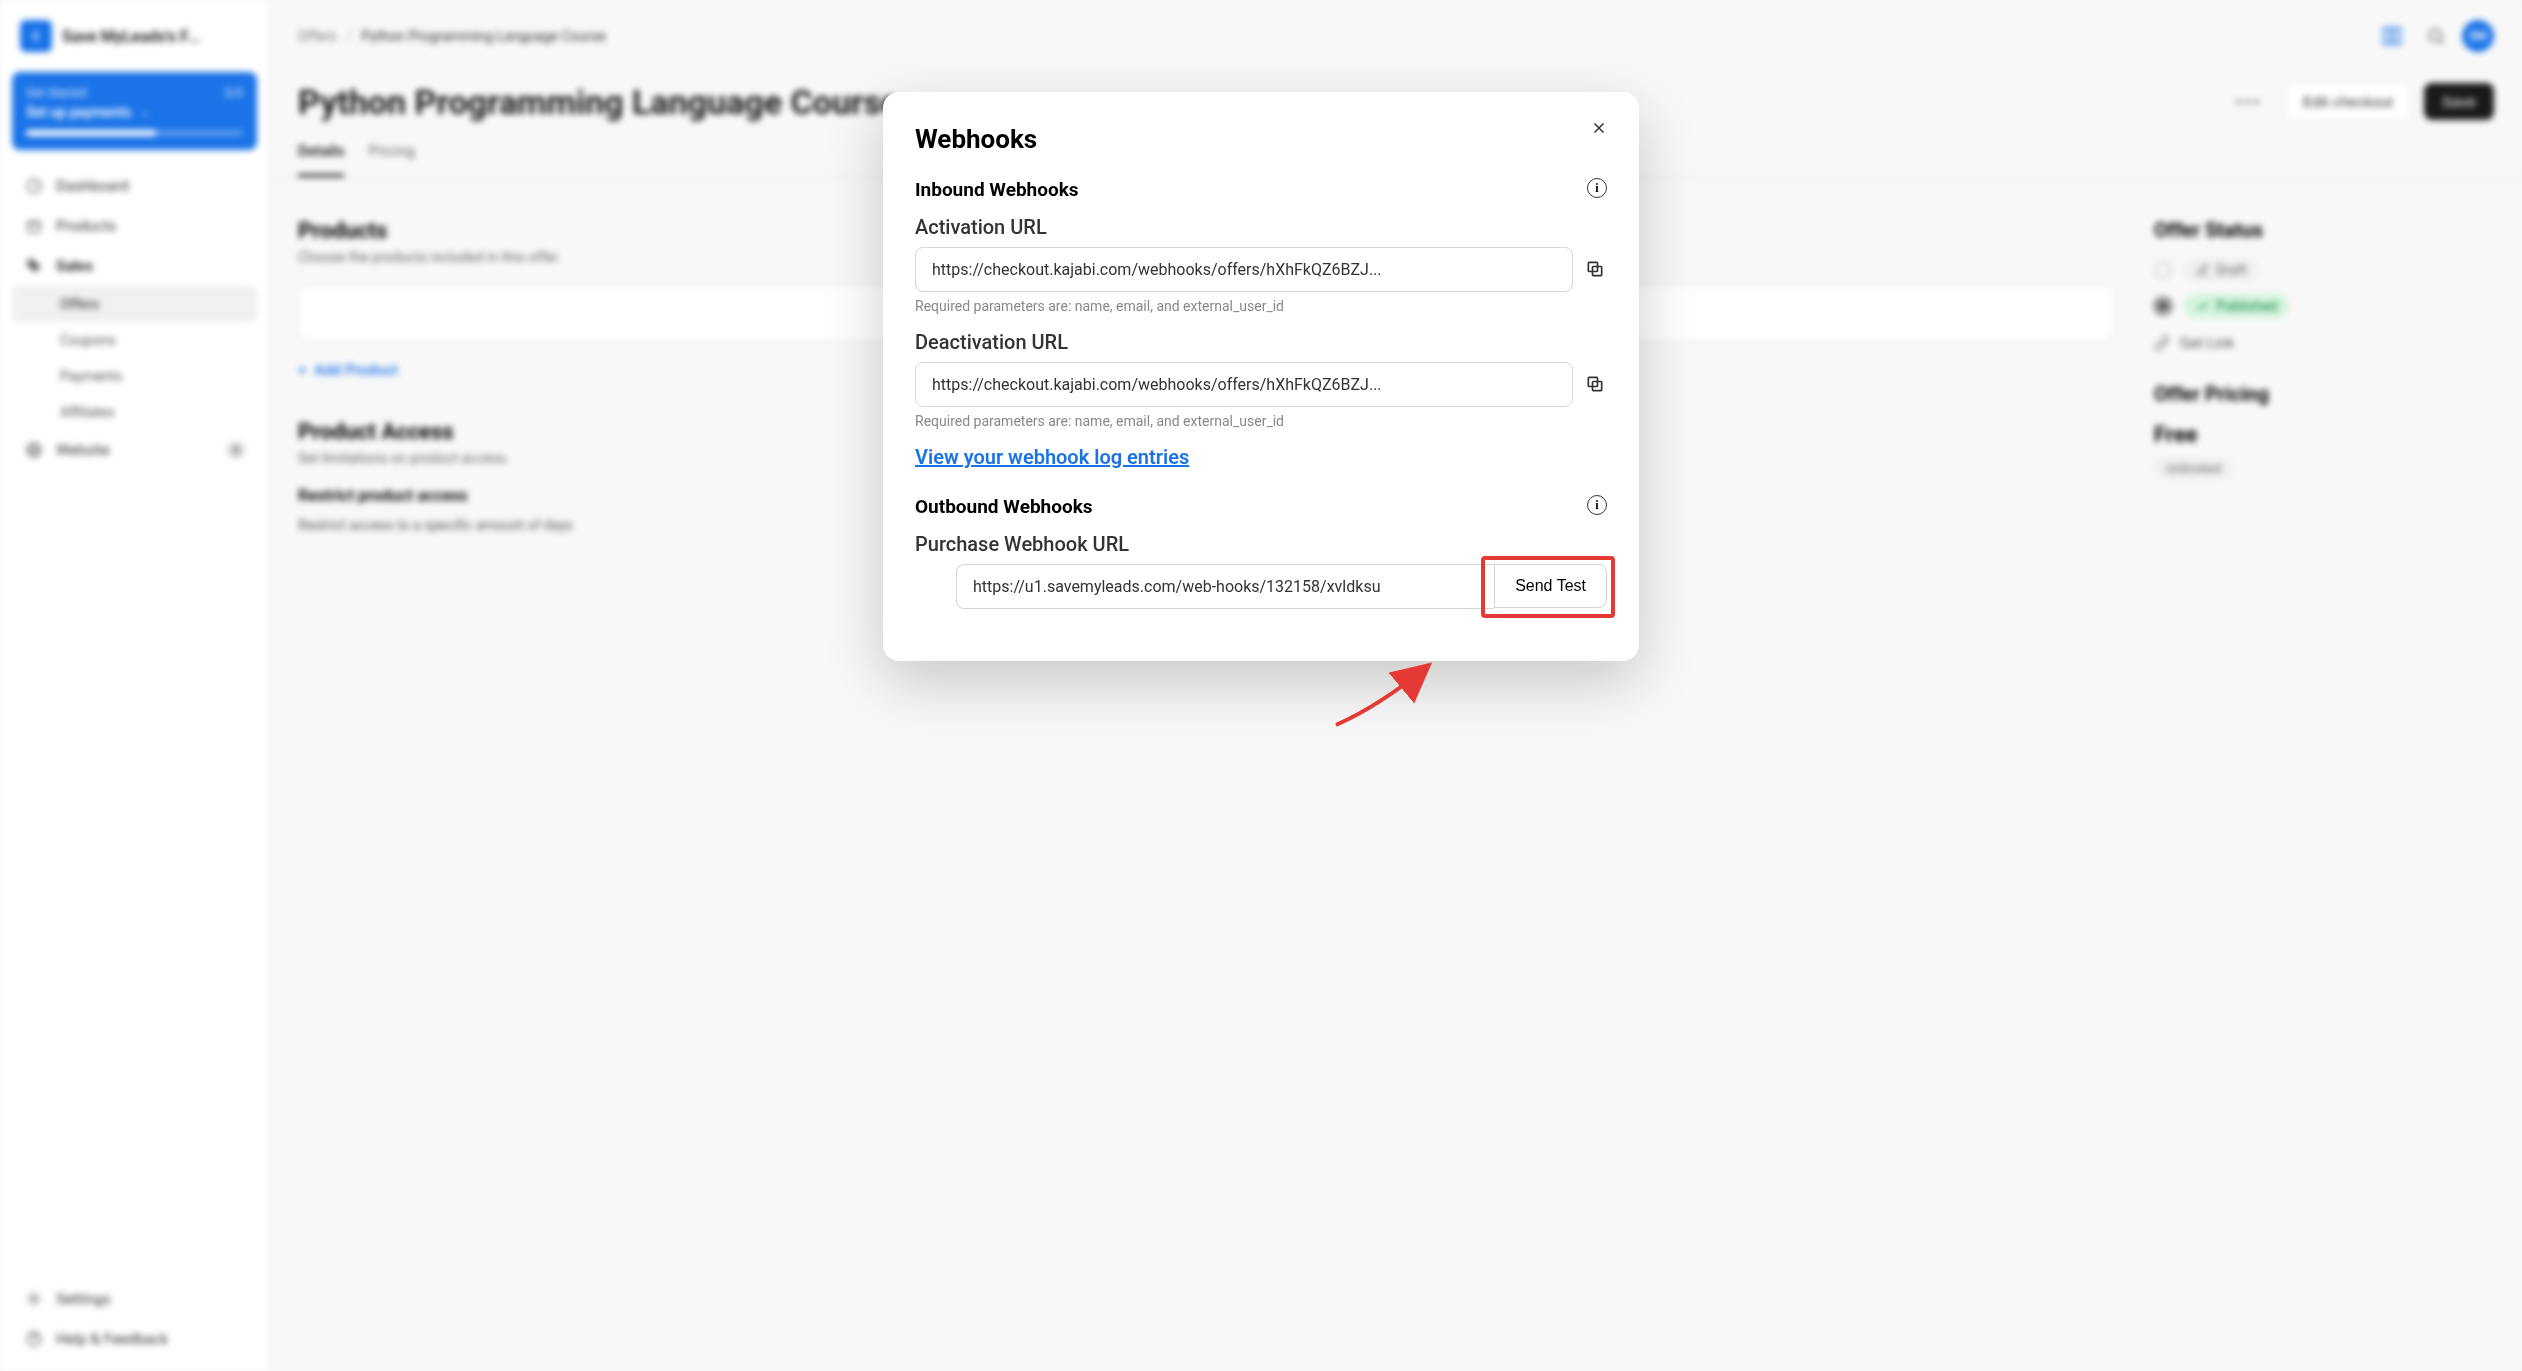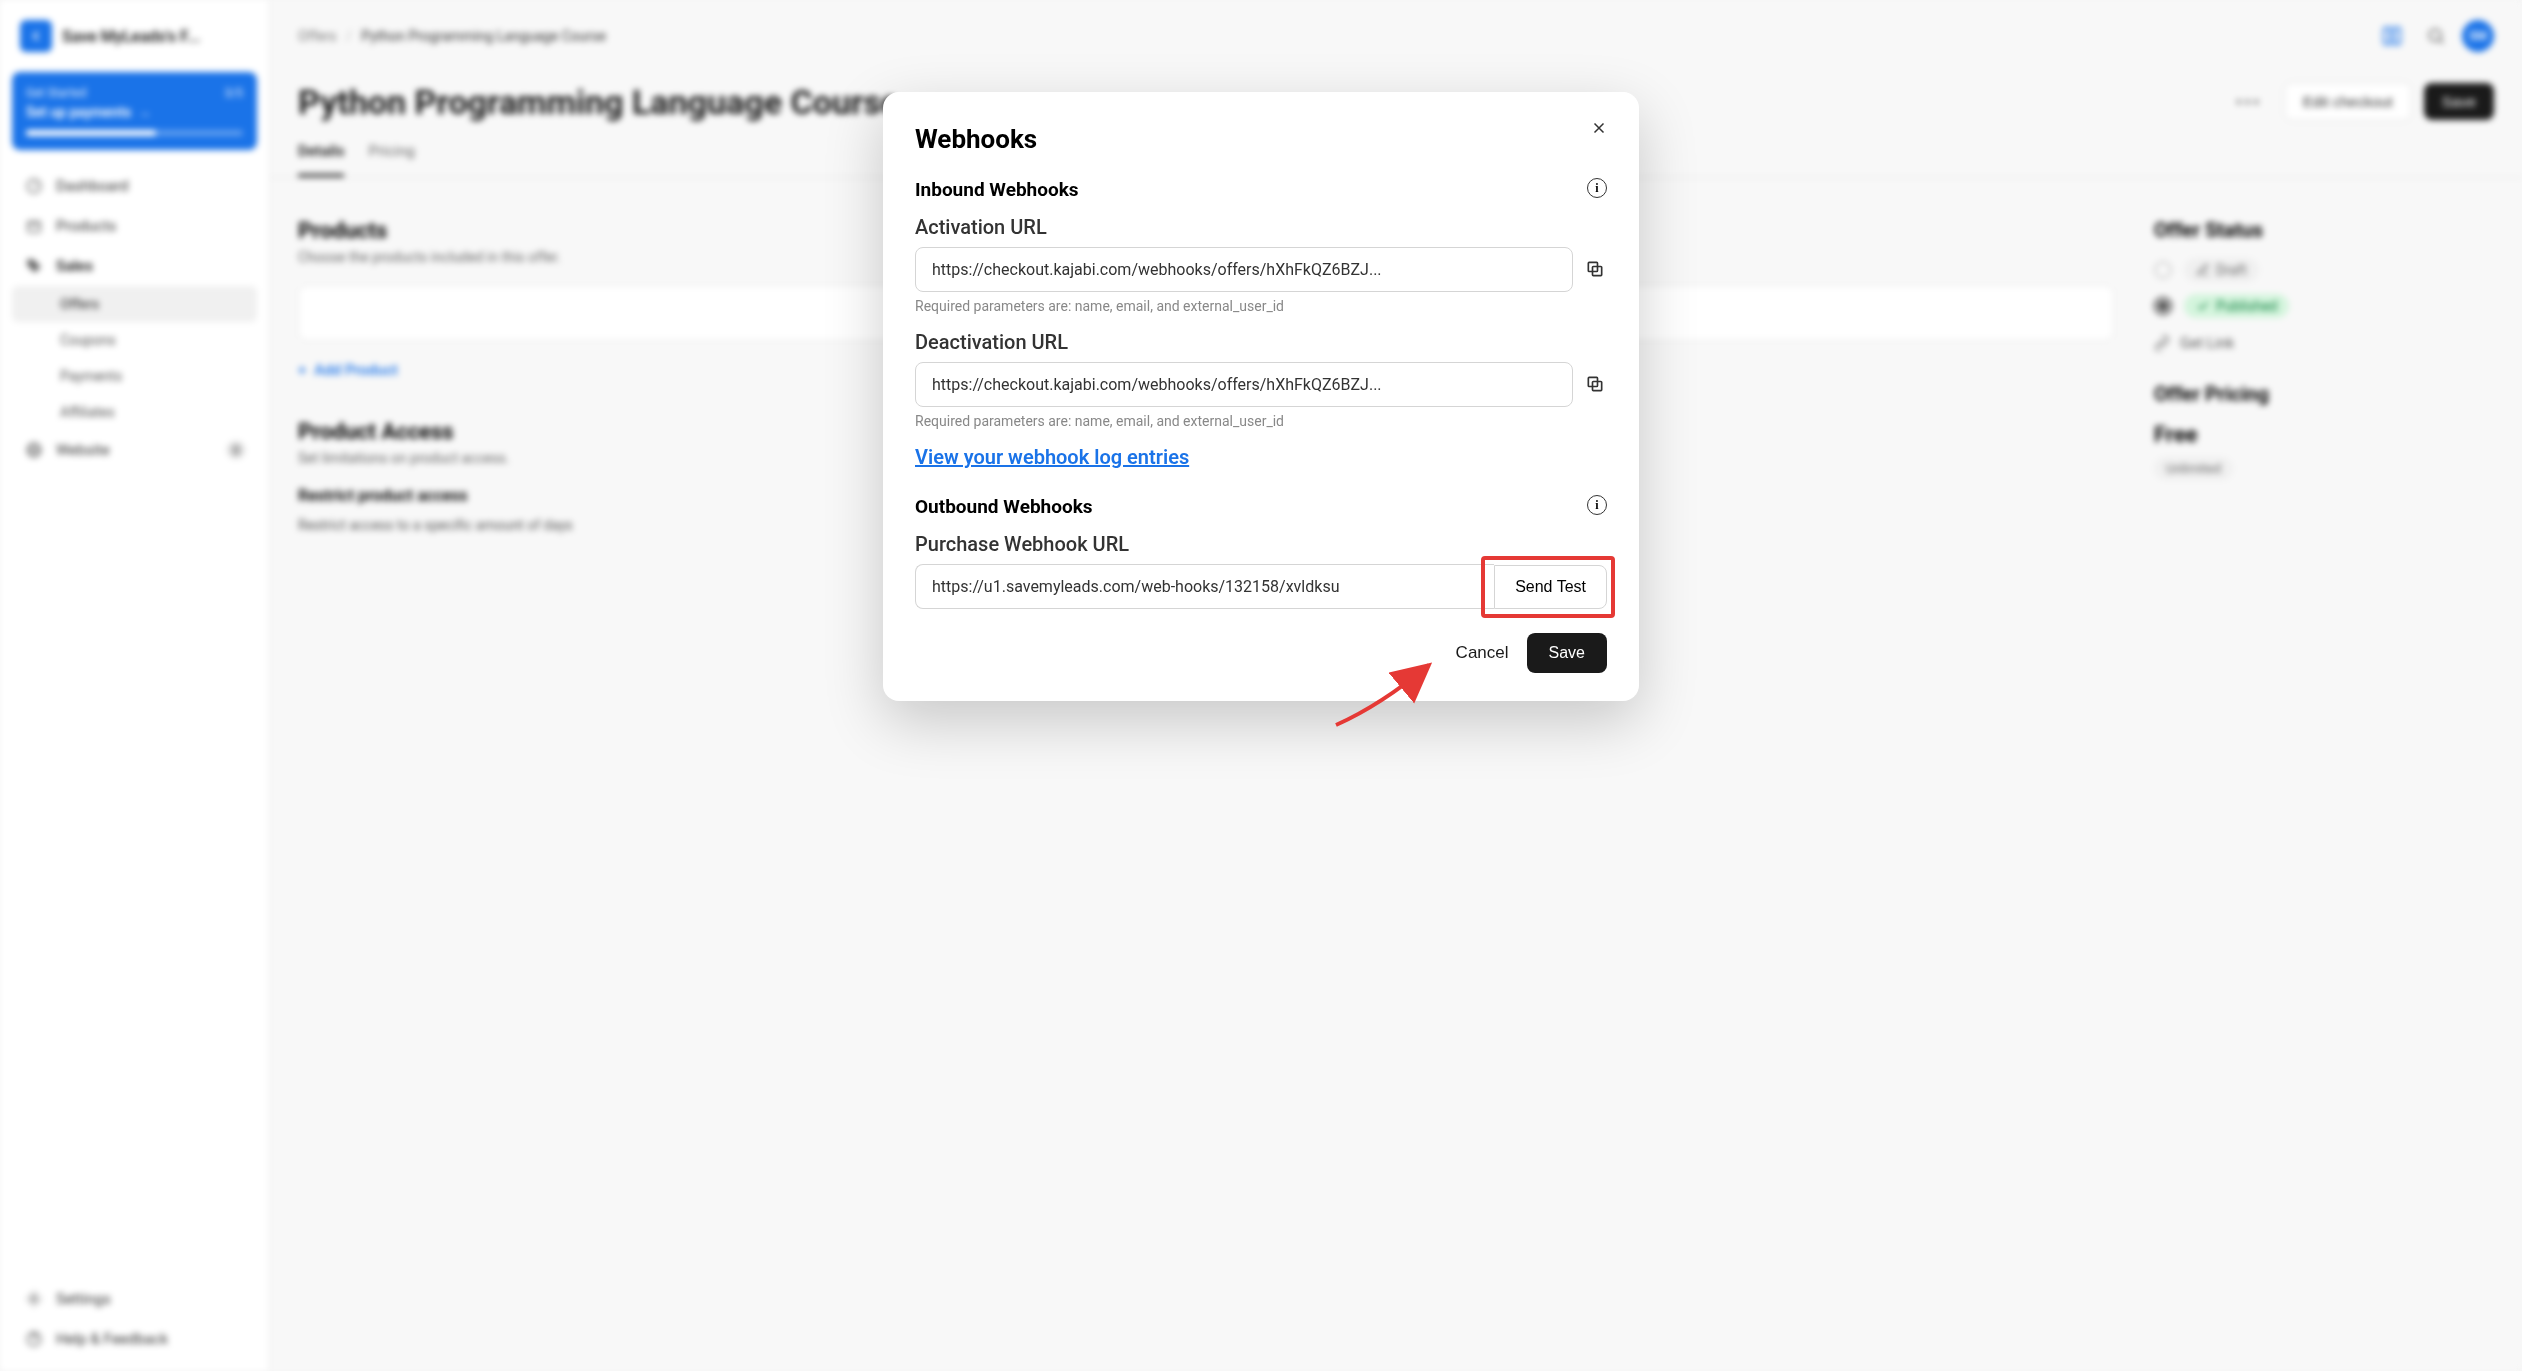--- a/index.html
+++ b/index.html
@@ -83,21 +83,21 @@
 .modal-section-head { display: flex; align-items: flex-start; justify-content: space-between; margin-bottom: 14px; }
 .modal-section-title { font-size: 19px; font-weight: 700; }
 .info-icon { width: 20px; height: 20px; border: 1.5px solid #333; border-radius: 50%; display: flex; align-items: center; justify-content: center; font-size: 12px; font-weight: 600; font-family: serif; }
 .field-label { font-size: 20px; font-weight: 500; color: #333; margin-bottom: 8px; }
 .field-row { display: flex; align-items: center; gap: 12px; margin-bottom: 6px; }
 .url-input { flex: 1; border: 1px solid #d5d5d5; border-radius: 8px; padding: 12px 16px; font-size: 16px; color: #333; background: #fff; white-space: nowrap; overflow: hidden; text-overflow: ellipsis; }
 .copy-icon { width: 22px; height: 22px; cursor: pointer; color: #333; flex-shrink: 0; }
 .hint { font-size: 14px; color: #888; margin-bottom: 16px; }
 .link { color: #1a73e8; font-weight: 600; text-decoration: underline; font-size: 20px; display: inline-block; margin-bottom: 26px; cursor: pointer; }
 
-.purchase-row { display: flex; align-items: center; gap: 0; margin-bottom: 24px; }
+.purchase-row { display: flex; align-items: flex-start; gap: 0; margin-bottom: 24px; margin-left: 41px; }
 .purchase-input { flex: 1; border: 1px solid #d5d5d5; border-radius: 8px 0 0 8px; padding: 12px 16px; font-size: 16px; color: #333; white-space: nowrap; overflow: hidden; text-overflow: ellipsis; border-right: none; }
 .send-test { border: 1px solid #d5d5d5; border-radius: 0 8px 8px 0; padding: 12px 20px; font-size: 16px; font-weight: 500; background: #fff; cursor: pointer; }
 
 .highlight-box { position: absolute; border: 4px solid #e53935; border-radius: 4px; pointer-events: none; }
 
 .modal-footer { display: flex; justify-content: flex-end; align-items: center; gap: 18px; }
 .cancel-btn { background: none; border: none; font-size: 17px; font-weight: 500; color: #1a1a1a; cursor: pointer; }
 .save-btn { background: #1a1a1a; color: #fff; border: none; border-radius: 8px; padding: 11px 22px; font-size: 16px; font-weight: 500; cursor: pointer; }
 
 .arrow-annotation { position: absolute; pointer-events: none; }
@@ -335,24 +335,20 @@
       <div class="info-icon">i</div>
     </div>
 
     <div class="field-label">Purchase Webhook URL</div>
     <div class="purchase-row" style="position:relative;">
       <div class="purchase-input">https://u1.savemyleads.com/web-hooks/132158/xvldksu</div>
       <button class="send-test">Send Test</button>
       <div class="highlight-box" style="top:-8px; right:-8px; width:134px; height:62px;"></div>
     </div>
 
-    <div class="modal-footer">
-      <button class="cancel-btn">Cancel</button>
-      <button class="save-btn">Save</button>
-    </div>
 
     <svg class="arrow-annotation" style="left:448px; top:558px; width:120px; height:80px;" viewBox="0 0 120 80">
       <defs>
           <marker id="ah" markerWidth="12" markerHeight="12" refX="9" refY="5" orient="auto">
             <path d="M0,0 L10,5 L0,10 z" fill="#e53935"></path>
           </marker>
         </defs>
       <path d="M5,75 Q50,55 98,15" stroke="#e53935" stroke-width="4" fill="none" marker-end="url(#ah)"></path>
     </svg>
   </div>

